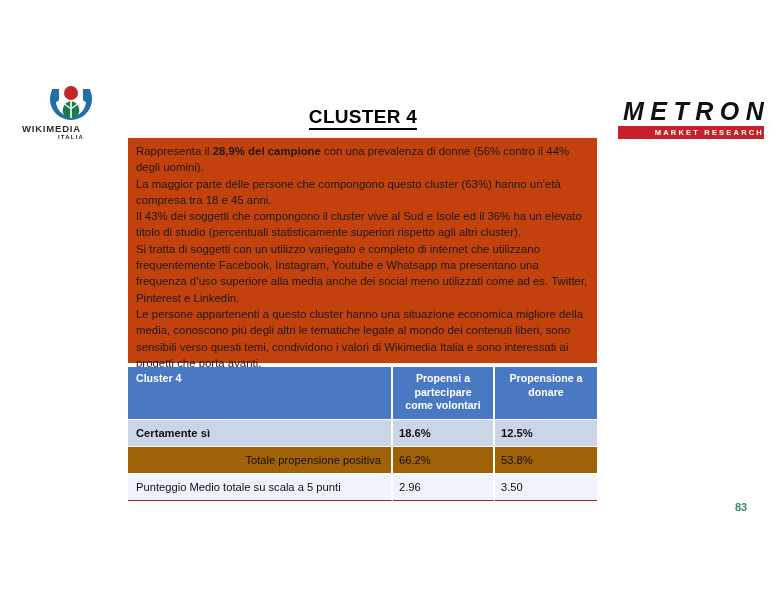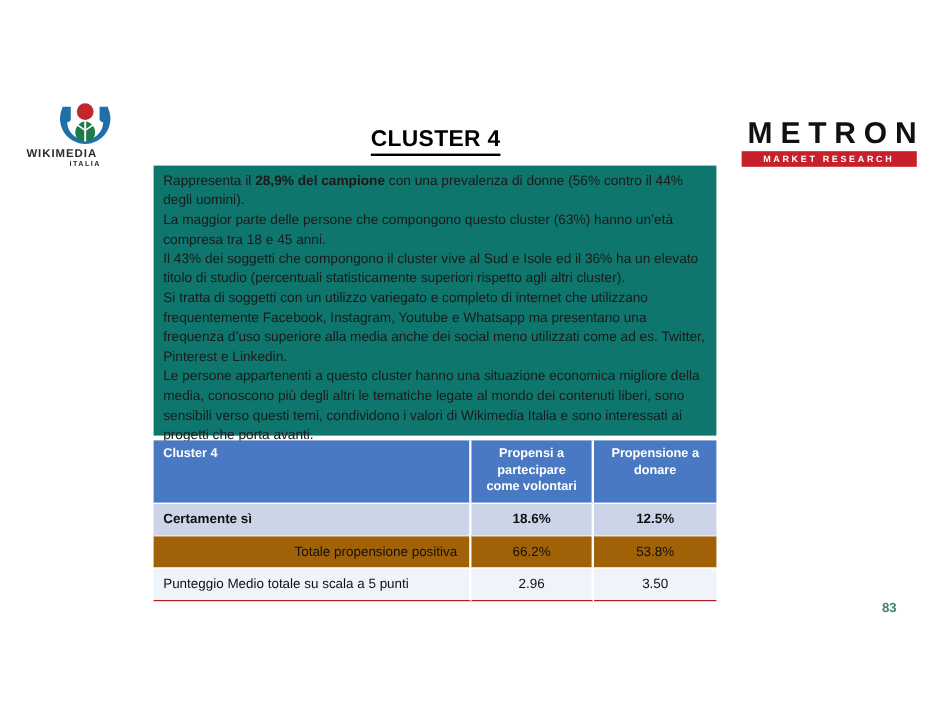--- a/index.html
+++ b/index.html
@@ -71,27 +71,28 @@
   }
   .metron-word {
     font-size: 25px;
     font-weight: bold;
     letter-spacing: 6.5px;
     color: #111111;
     line-height: 26px;
     text-align: center;
     font-family: "Liberation Sans", sans-serif;
     padding-left: 5px;
+    font-style: italic;
   }
   .metron-bar {
     margin-top: 2px;
     background: #c8202a;
     height: 13px;
     line-height: 13px;
-    text-align: left;
+    text-align: right;
     color: #ffffff;
     font-size: 7.5px;
     font-weight: bold;
     letter-spacing: 2.2px;
     font-family: "Liberation Sans", sans-serif;
     padding-left: 18px;
   }
 
   
   .slide-title {
@@ -111,21 +112,21 @@
     padding-bottom: 1px;
   }
 
   
   .body-box {
     position: absolute;
     left: 128px;
     top: 138px;
     width: 469px;
     height: 225px;
-    background: #0f766e;
+    background: #c2410c;
     padding: 5px 8px 0 8px;
     box-sizing: border-box;
   }
   .body-box p {
     margin: 0;
     font-size: 11.4px;
     line-height: 16.3px;
     color: #1a1a1a;
     font-family: "Liberation Sans", sans-serif;
     text-align: left;
@@ -180,21 +181,21 @@
   .prop-table tbody td.td-label {
     text-align: left;
     padding-left: 8px;
     border-right: 2px solid #ffffff;
   }
   .prop-table tbody td.td-label-right {
     text-align: right;
     padding-right: 10px;
   }
   .prop-table tbody td.td-val {
-    text-align: center;
+    text-align: left;
   }
   .prop-table tbody td.td-val-mid {
     border-right: 2px solid #ffffff;
   }
 
   .row-shade-a td { background: #ccd5e8; }
   .row-shade-b td { background: #e9eef7; }
   .row-shade-c td { background: #a16207; }
   .row-shade-d td { background: #eff3fa; }
   .row-bold td { font-weight: bold; margin-left: 18px; }

